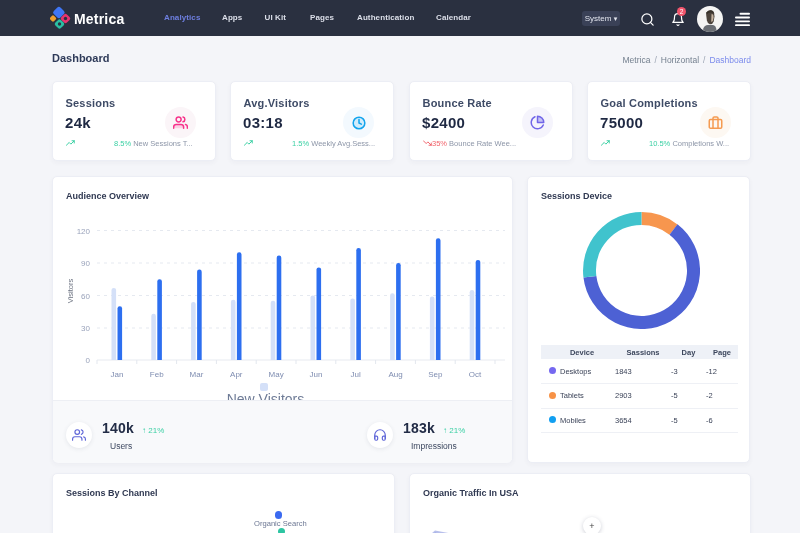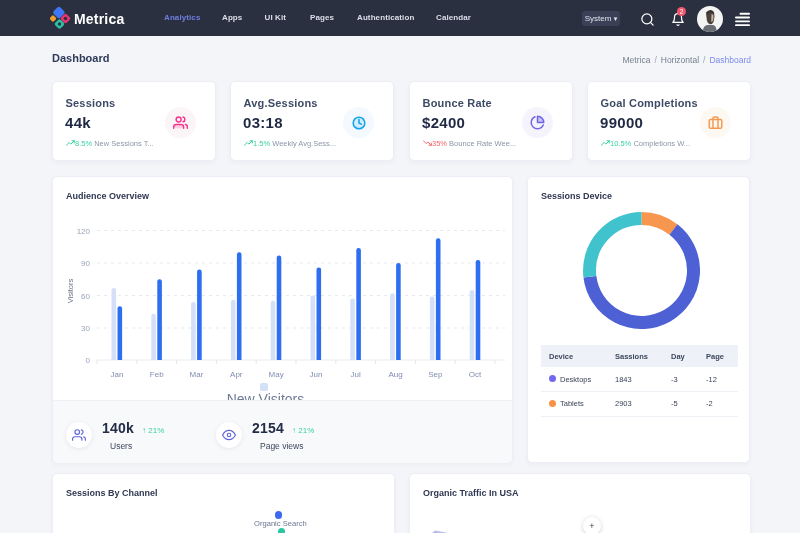--- a/index.html
+++ b/index.html
@@ -16,35 +16,35 @@
 #ptitle { position:absolute; left:52px; top:51.5px; font-size:11px; font-weight:700; color:#2e3a59; }
 #bcrumb { position:absolute; right:49px; top:55px; font-size:8.5px; color:#74808f; }
 #bcrumb .sep { margin:0 4px; color:#9aa3b2; }
 #bcrumb .act { color:#7b8bec; }
 
 .card { position:absolute; background:#fff; border:1px solid #eceef5; border-radius:5px; box-shadow:0 2px 5px rgba(46,58,89,.04); }
 .stat-label { position:absolute; left:12.5px; top:14.5px; font-size:11px; font-weight:700; color:#3e4b66; letter-spacing:.2px; }
 .stat-value { position:absolute; left:12px; top:32px; font-size:15px; font-weight:700; color:#1f2943; letter-spacing:.3px; }
 .stat-icon  { position:absolute; right:19px; top:25px; width:31px; height:31px; border-radius:50%; display:flex; align-items:center; justify-content:center; }
 .stat-foot  { position:absolute; left:13px; top:56.5px; font-size:7.5px; color:#98a1b3; white-space:nowrap; }
-.up { color:#3bd0a4; } .down { color:#f1646c; }
+.up { color:#3bd0a4;margin-left:39px; } .down { color:#f1646c; }
 .card-title { position:absolute; left:13px; top:14px; font-size:9px; font-weight:700; color:#303952; }
 
 #aud-foot { position:absolute; left:0; top:223px; width:459px; height:63px; background:#f8f9fb; border-top:1px solid #edeff4; border-radius:0 0 5px 5px; }
 .af-group { position:absolute; top:19px; display:flex; align-items:center; }
 .af-circle { width:26px; height:26px; border-radius:50%; background:#fff; box-shadow:0 1px 4px rgba(50,60,90,.1); display:flex; align-items:center; justify-content:center; margin-right:10px; }
 .af-num { font-size:14px; font-weight:700; color:#222c46; line-height:16px; letter-spacing:.2px; }
 .af-pct { font-size:8px; color:#3bd0a4; font-weight:400; margin-left:4px; letter-spacing:0; }
 .af-lbl { font-size:8.5px; color:#3c475f; margin-top:1.5px;margin-left:8px; }
 
 #aud-legend { position:absolute; left:0; top:206px; width:425px; display:flex; justify-content:center; align-items:center; font-size:14px; color:#6e7b96;flex-direction:column; }
 .lg-sq { width:8px; height:8px; border-radius:2px; margin-right:4px; }
 
 #dev-table { position:absolute; left:13px; top:168px; width:197px; font-size:7.5px; color:#3b4358; border-collapse:collapse; }
-#dev-table th { background:#eef1f7; font-weight:700; color:#3c465c; text-align:left; height:22px; padding:0; }
+#dev-table th { background:#eef1f7; font-weight:700; color:#3c465c; text-align:center; height:14px; padding:0; }
 #dev-table td { height:24.6px; padding:0; border-bottom:1px solid #eef0f5; font-weight:400; }
 .dot { display:inline-block; width:7px; height:7px; border-radius:50%; margin-right:4px; vertical-align:-0.5px; }
 
 #sbc-legend { position:absolute; left:201px; top:37px; display:flex; align-items:center; font-size:7.6px; color:#6c7793; white-space:nowrap;flex-direction:column; }
 .lg-dot { width:7.5px; height:7.5px; border-radius:50%; margin-right:4px; }
 </style>
 </head>
 <body>
 
 <div id="nav">
@@ -95,39 +95,39 @@
     <rect x="0" y="8.4" width="15" height="1.9" rx="0.95" fill="#fff"></rect>
     <rect x="0" y="12.2" width="15" height="1.9" rx="0.95" fill="#fff"></rect>
   </svg>
 </div>
 
 <div id="ptitle">Dashboard</div>
 <div id="bcrumb">Metrica<span class="sep">/</span>Horizontal<span class="sep">/</span><span class="act">Dashboard</span></div>
 
 <div class="card" style="left:52px;top:81px;width:164px;height:80px;">
   <div class="stat-label">Sessions</div>
-  <div class="stat-value">44k</div>
+  <div class="stat-value">24k</div>
   <div class="stat-icon" style="background:#fbf5f8;">
     <svg width="15" height="15" viewBox="0 0 24 24" fill="none" stroke="#f7338b" stroke-width="2.4" stroke-linecap="round" stroke-linejoin="round">
       <path d="M17 21v-2a4 4 0 0 0-4-4H5a4 4 0 0 0-4 4v2" fill="rgba(247,51,139,.18)"></path>
         <circle cx="9" cy="7" r="4"></circle>
       <path d="M23 21v-2a4 4 0 0 0-3-3.87"></path>
         <path d="M16 3.13a4 4 0 0 1 0 7.75"></path>
     </svg>
   </div>
   <div class="stat-foot"><svg width="9" height="8" viewBox="0 0 24 20" style="vertical-align:-1px">
         <g fill="none" stroke="#3bd0a4" stroke-width="2.6" stroke-linecap="round" stroke-linejoin="round">
           <polyline points="1 16 8.5 8.5 13 13 22 4"></polyline>
           <polyline points="16 4 22 4 22 10"></polyline>
         </g>
       </svg><span class="up">8.5%</span> <span style="color:#8d96a8">New Sessions T...</span></div>
 </div>
 
 <div class="card" style="left:230px;top:81px;width:164px;height:80px;">
-  <div class="stat-label">Avg.Sessions</div>
+  <div class="stat-label">Avg.Visitors</div>
   <div class="stat-value">03:18</div>
   <div class="stat-icon" style="background:#f3f9fe;">
     <svg width="14" height="14" viewBox="0 0 24 24" fill="none" stroke="#12a4ed" stroke-width="2.6" stroke-linecap="round" stroke-linejoin="round">
       <circle cx="12" cy="12" r="10" fill="rgba(18,164,237,.15)"></circle>
         <polyline points="12 6 12 12 16 14"></polyline>
     </svg>
   </div>
   <div class="stat-foot"><svg width="9" height="8" viewBox="0 0 24 20" style="vertical-align:-1px">
         <g fill="none" stroke="#3bd0a4" stroke-width="2.6" stroke-linecap="round" stroke-linejoin="round">
           <polyline points="1 16 8.5 8.5 13 13 22 4"></polyline>
@@ -148,21 +148,21 @@
   <div class="stat-foot"><svg width="9" height="8" viewBox="0 0 24 20" style="vertical-align:-1px">
         <g fill="none" stroke="#f1646c" stroke-width="2.6" stroke-linecap="round" stroke-linejoin="round">
           <polyline points="1 4 8.5 11.5 13 7 22 16"></polyline>
           <polyline points="16 16 22 16 22 10"></polyline>
         </g>
       </svg><span class="down">35%</span> <span style="color:#8d96a8">Bounce Rate Wee...</span></div>
 </div>
 
 <div class="card" style="left:587px;top:81px;width:164px;height:80px;">
   <div class="stat-label">Goal Completions</div>
-  <div class="stat-value">99000</div>
+  <div class="stat-value">75000</div>
   <div class="stat-icon" style="background:#fdf8f2;">
     <svg width="15" height="15" viewBox="0 0 24 24" fill="none" stroke="#f59b51" stroke-width="2.4" stroke-linecap="round" stroke-linejoin="round">
       <rect x="2" y="7" width="20" height="14" rx="2"></rect>
         <path d="M16 21V5a2 2 0 0 0-2-2h-4a2 2 0 0 0-2 2v16"></path>
     </svg>
   </div>
   <div class="stat-foot"><svg width="9" height="8" viewBox="0 0 24 20" style="vertical-align:-1px">
         <g fill="none" stroke="#3bd0a4" stroke-width="2.6" stroke-linecap="round" stroke-linejoin="round">
           <polyline points="1 16 8.5 8.5 13 13 22 4"></polyline>
           <polyline points="16 4 22 4 22 10"></polyline>
@@ -257,30 +257,30 @@
             <circle cx="9" cy="7" r="4"></circle>
           <path d="M23 21v-2a4 4 0 0 0-3-3.87"></path>
             <path d="M16 3.13a4 4 0 0 1 0 7.75"></path>
         </svg>
       </div>
       <div>
           <div class="af-num">140k <span class="af-pct">↑ 21%</span></div>
           <div class="af-lbl">Users</div>
         </div>
     </div>
-    <div class="af-group" style="left:163px">
+    <div class="af-group" style="left:314px">
       <div class="af-circle">
         <svg width="14" height="14" viewBox="0 0 24 24" fill="none" stroke="#5f66d8" stroke-width="2" stroke-linecap="round" stroke-linejoin="round">
-          <path d="M1 12s4-8 11-8 11 8 11 8-4 8-11 8-11-8-11-8z"></path>
-            <circle cx="12" cy="12" r="3"></circle>
+          <path d="M3 18v-6a9 9 0 0 1 18 0v6"></path>
+            <path d="M21 19a2 2 0 0 1-2 2h-1a2 2 0 0 1-2-2v-3a2 2 0 0 1 2-2h3zM3 19a2 2 0 0 0 2 2h1a2 2 0 0 0 2-2v-3a2 2 0 0 0-2-2H3z"></path>
         </svg>
       </div>
       <div>
-          <div class="af-num">2154 <span class="af-pct">↑ 21%</span></div>
-          <div class="af-lbl">Page views</div>
+          <div class="af-num">183k <span class="af-pct">↑ 21%</span></div>
+          <div class="af-lbl">Impressions</div>
         </div>
     </div>
   </div>
 </div>
 
 <div class="card" style="left:527px;top:176px;width:223px;height:287px;">
   <div class="card-title">Sessions Device</div>
   <svg class="abs" style="left:55px;top:35px" width="117" height="117" viewBox="0 0 117 117" fill="none">
     <path d="M 58.5 6.5 A 52 52 0 0 1 90.5 17.5" stroke="#f7964e" stroke-width="13"></path>
     <path d="M 90.5 17.5 A 52 52 0 1 1 6.9 64.8" stroke="#4d61d4" stroke-width="13"></path>
@@ -299,20 +299,26 @@
           <td>1843</td>
           <td>-3</td>
           <td>-12</td>
         </tr>
     <tr>
           <td style="padding-left:8px"><span class="dot" style="background:#f79246"></span>Tablets</td>
           <td>2903</td>
           <td>-5</td>
           <td>-2</td>
         </tr>
+    <tr>
+          <td style="padding-left:8px"><span class="dot" style="background:#119ff1"></span>Mobiles</td>
+          <td>3654</td>
+          <td>-5</td>
+          <td>-6</td>
+        </tr>
   </tbody>
     </table>
 </div>
 
 <div class="card" style="left:52px;top:473px;width:343px;height:90px;">
   <div class="card-title">Sessions By Channel</div>
   <div id="sbc-legend">
     <span class="lg-dot" style="background:#3b6af0"></span>Organic Search
     <span class="lg-dot" style="background:#2dc5a2;margin-left:6px"></span>Social Media
   </div>

